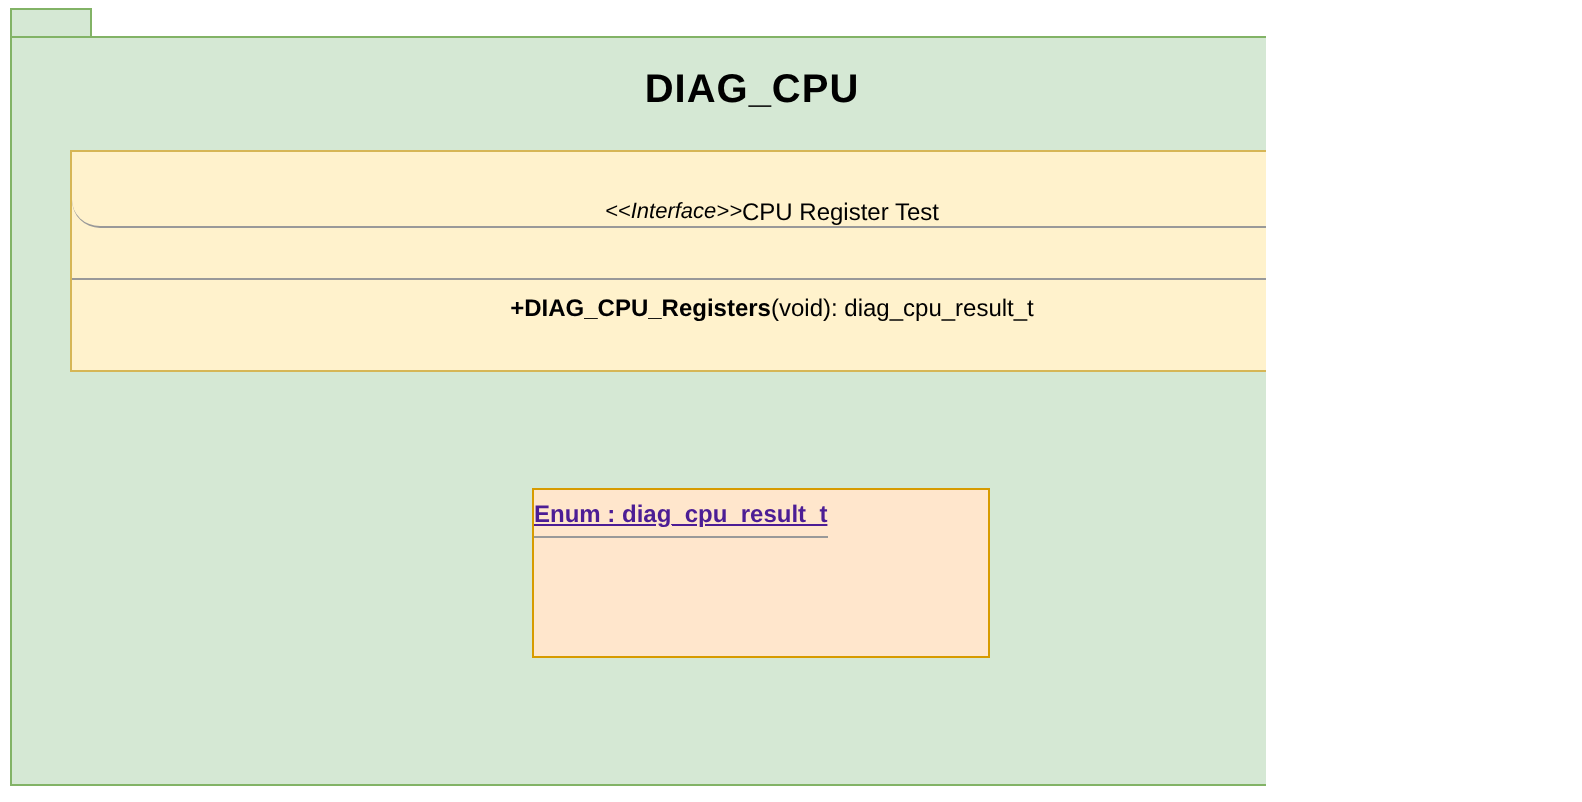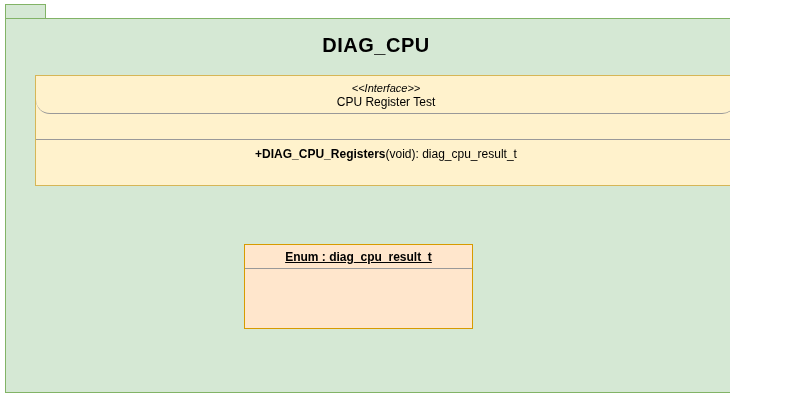--- a/index.html
+++ b/index.html
@@ -3,21 +3,21 @@
 <meta charset="utf-8">
 <style>
   html, body {
     margin: 0;
     padding: 0;
     background: #ffffff;
     font-family: "Liberation Sans", sans-serif;
   }
   .canvas {
     position: relative;
-    width: 730px;
+    width: 633px;
     height: 401px;
     background: #ffffff;
     overflow: hidden;
   }
   
   .pkg-tab {
     position: absolute;
     left: 5px; top: 4px;
     width: 41px; height: 16px;
     box-sizing: border-box;
@@ -53,23 +53,23 @@
     border: 1px solid var(--interface-border, #d6b656);
     display: flex;
     flex-direction: column;
     color: #000000;
   }
   .iface-header {
     height: 38px;
     box-sizing: border-box;
     border-bottom: 1px solid var(--divider, #999999);
     display: flex;
-    flex-direction: column;
+    flex-direction: row;
     justify-content: center;
-    align-items: center;
+    align-items: flex-end;
     line-height: 14px;
     border-radius: 14px;
   }
   .stereotype {
     font-style: italic;
     font-size: 11px;
   }
   .iface-name {
     font-weight: normal;
     font-size: 12px;
@@ -83,28 +83,28 @@
     flex: 1;
     padding: 7px 5px 0 5px;
     font-size: 12px;
     text-align: center;
   }
   .method-name { font-weight: bold; }
   .method-sig  { font-weight: normal; }
   
   .enum {
     position: absolute;
-    left: 238px; top: 225px;        
+    left: 260px; top: 225px;        
     width: 229px; height: 85px;
     box-sizing: border-box;
     background: var(--enum-fill, #ffe6cc);
     border: 1px solid var(--enum-border, #d79b00);
     display: flex;
-    flex-direction: column;
-    color: #000000;
+    flex-direction: row;
+    color: #4c1d95;
   }
   .enum-header {
     height: 24px;
     box-sizing: border-box;
     border-bottom: 1px solid var(--divider, #999999);
     display: flex;
     justify-content: center;
     align-items: center;
     font-size: 12px;
     font-weight: bold;

